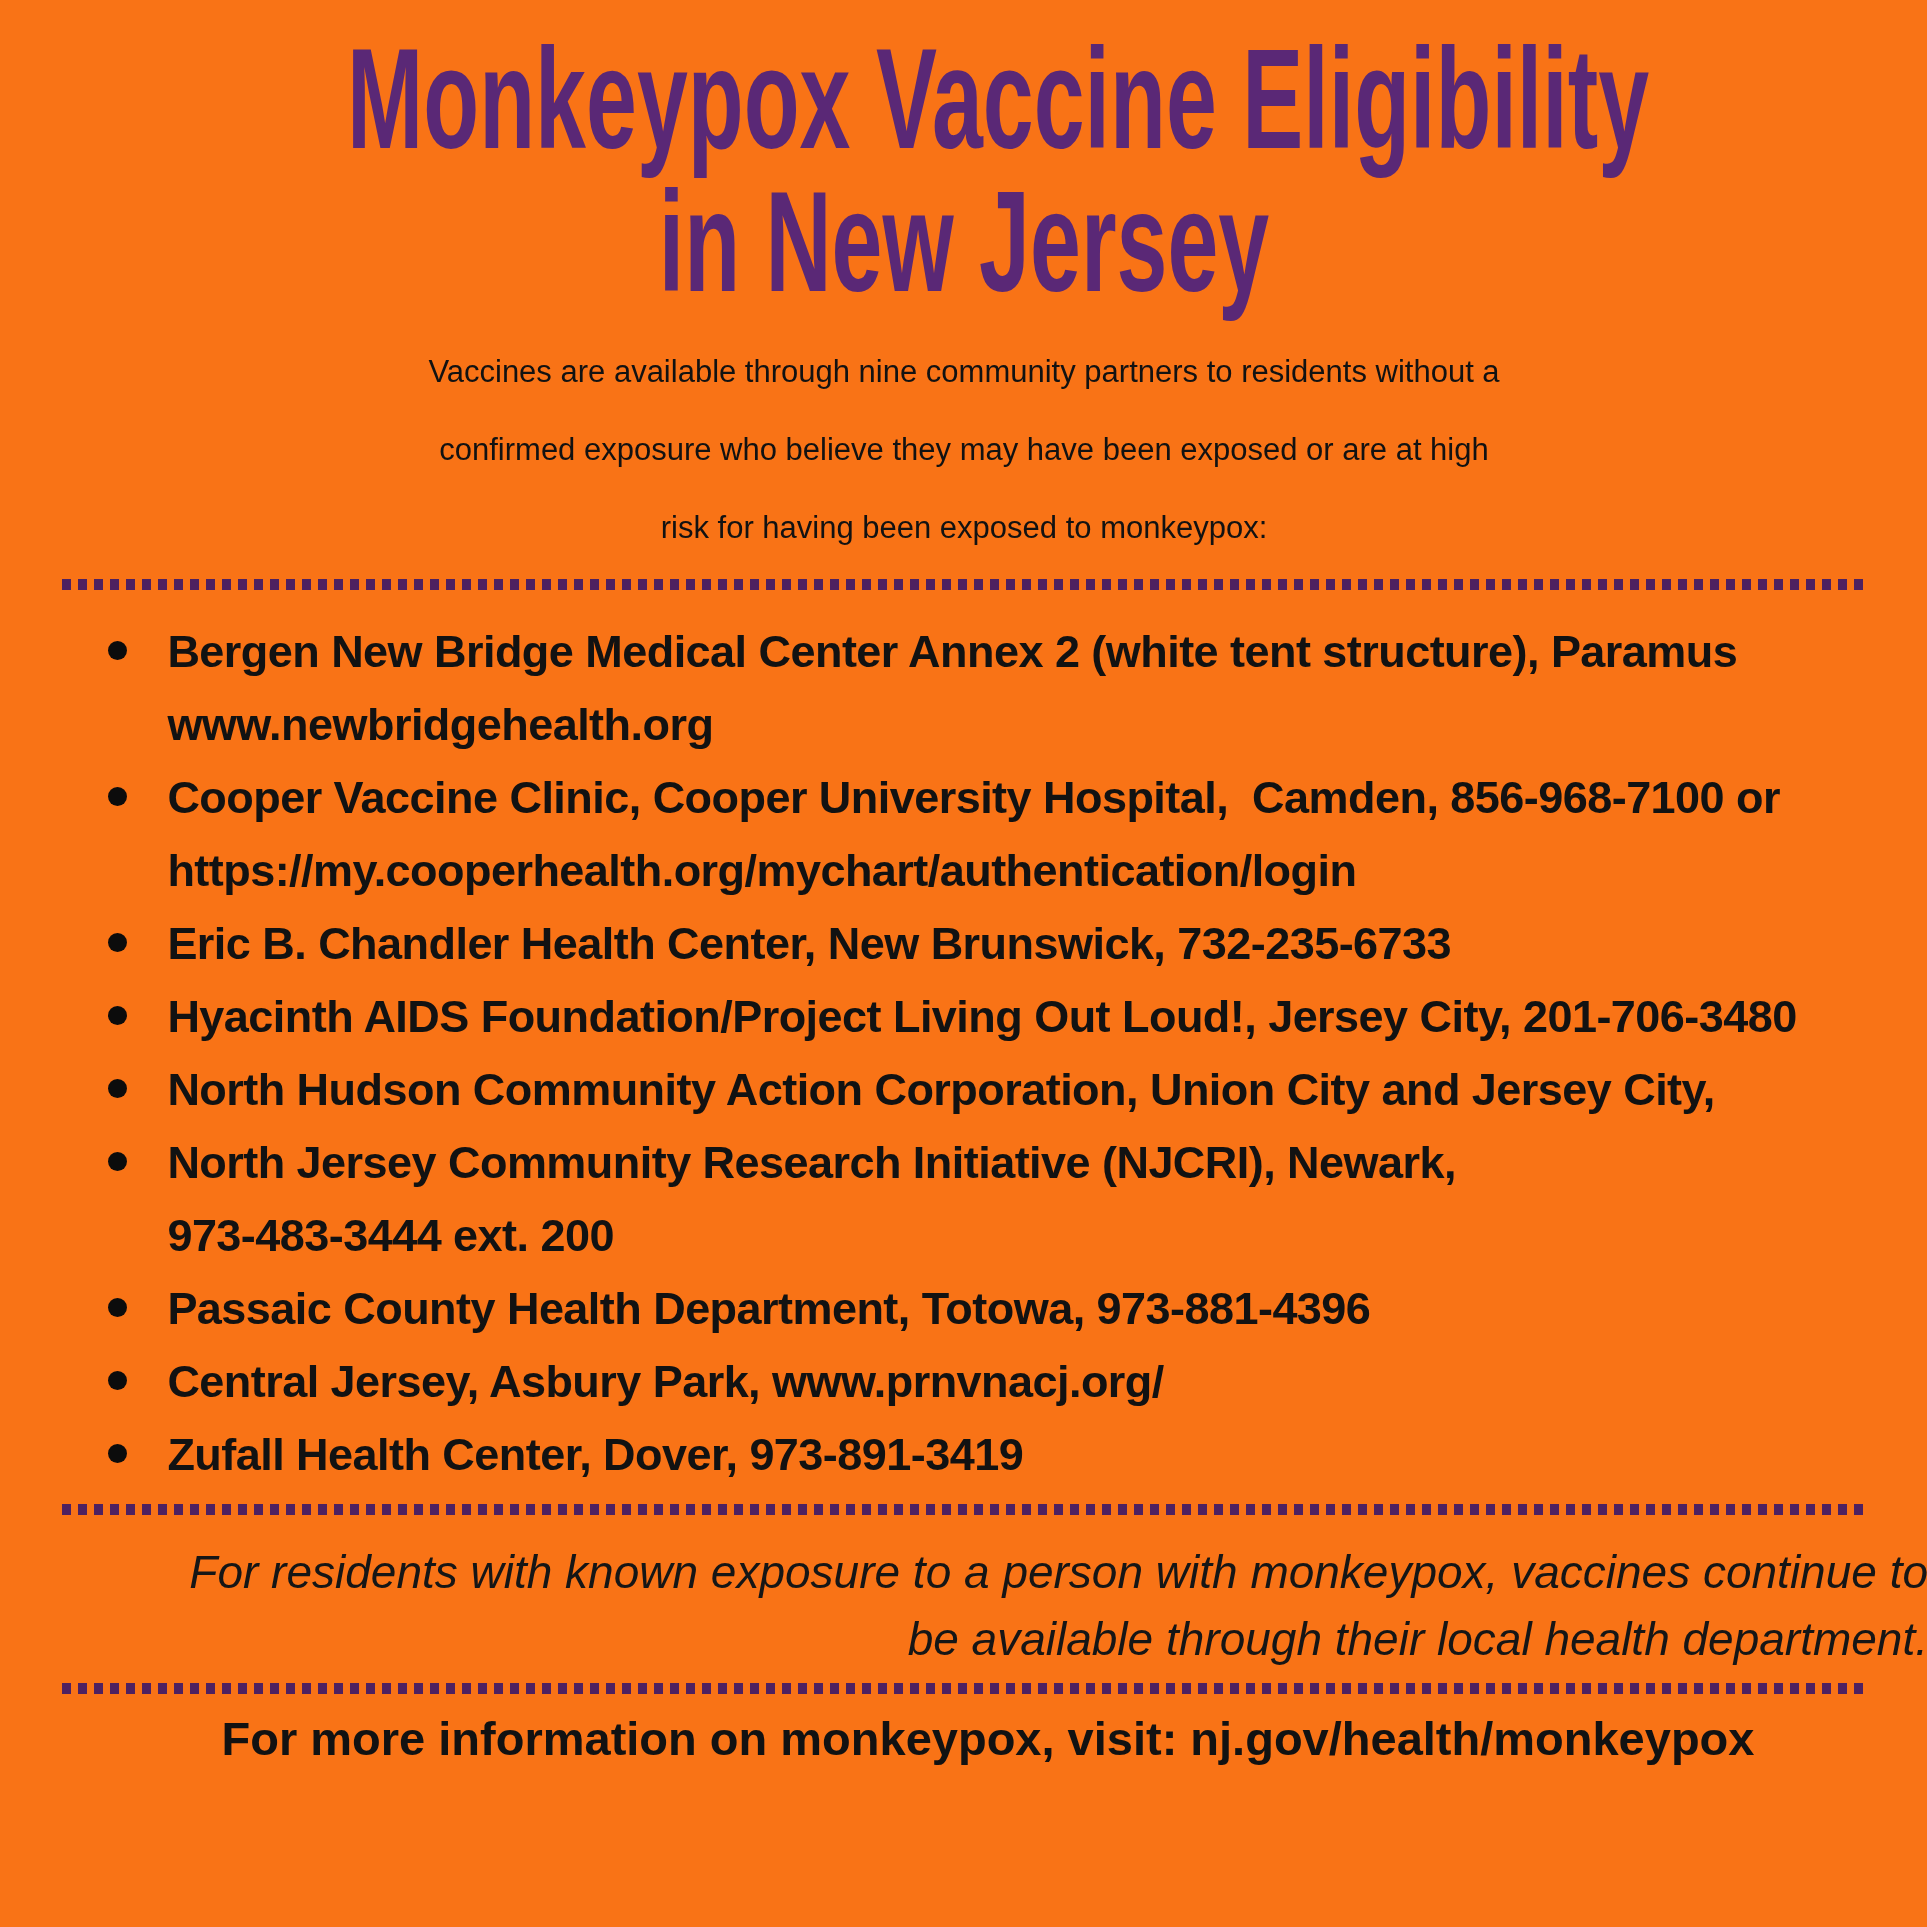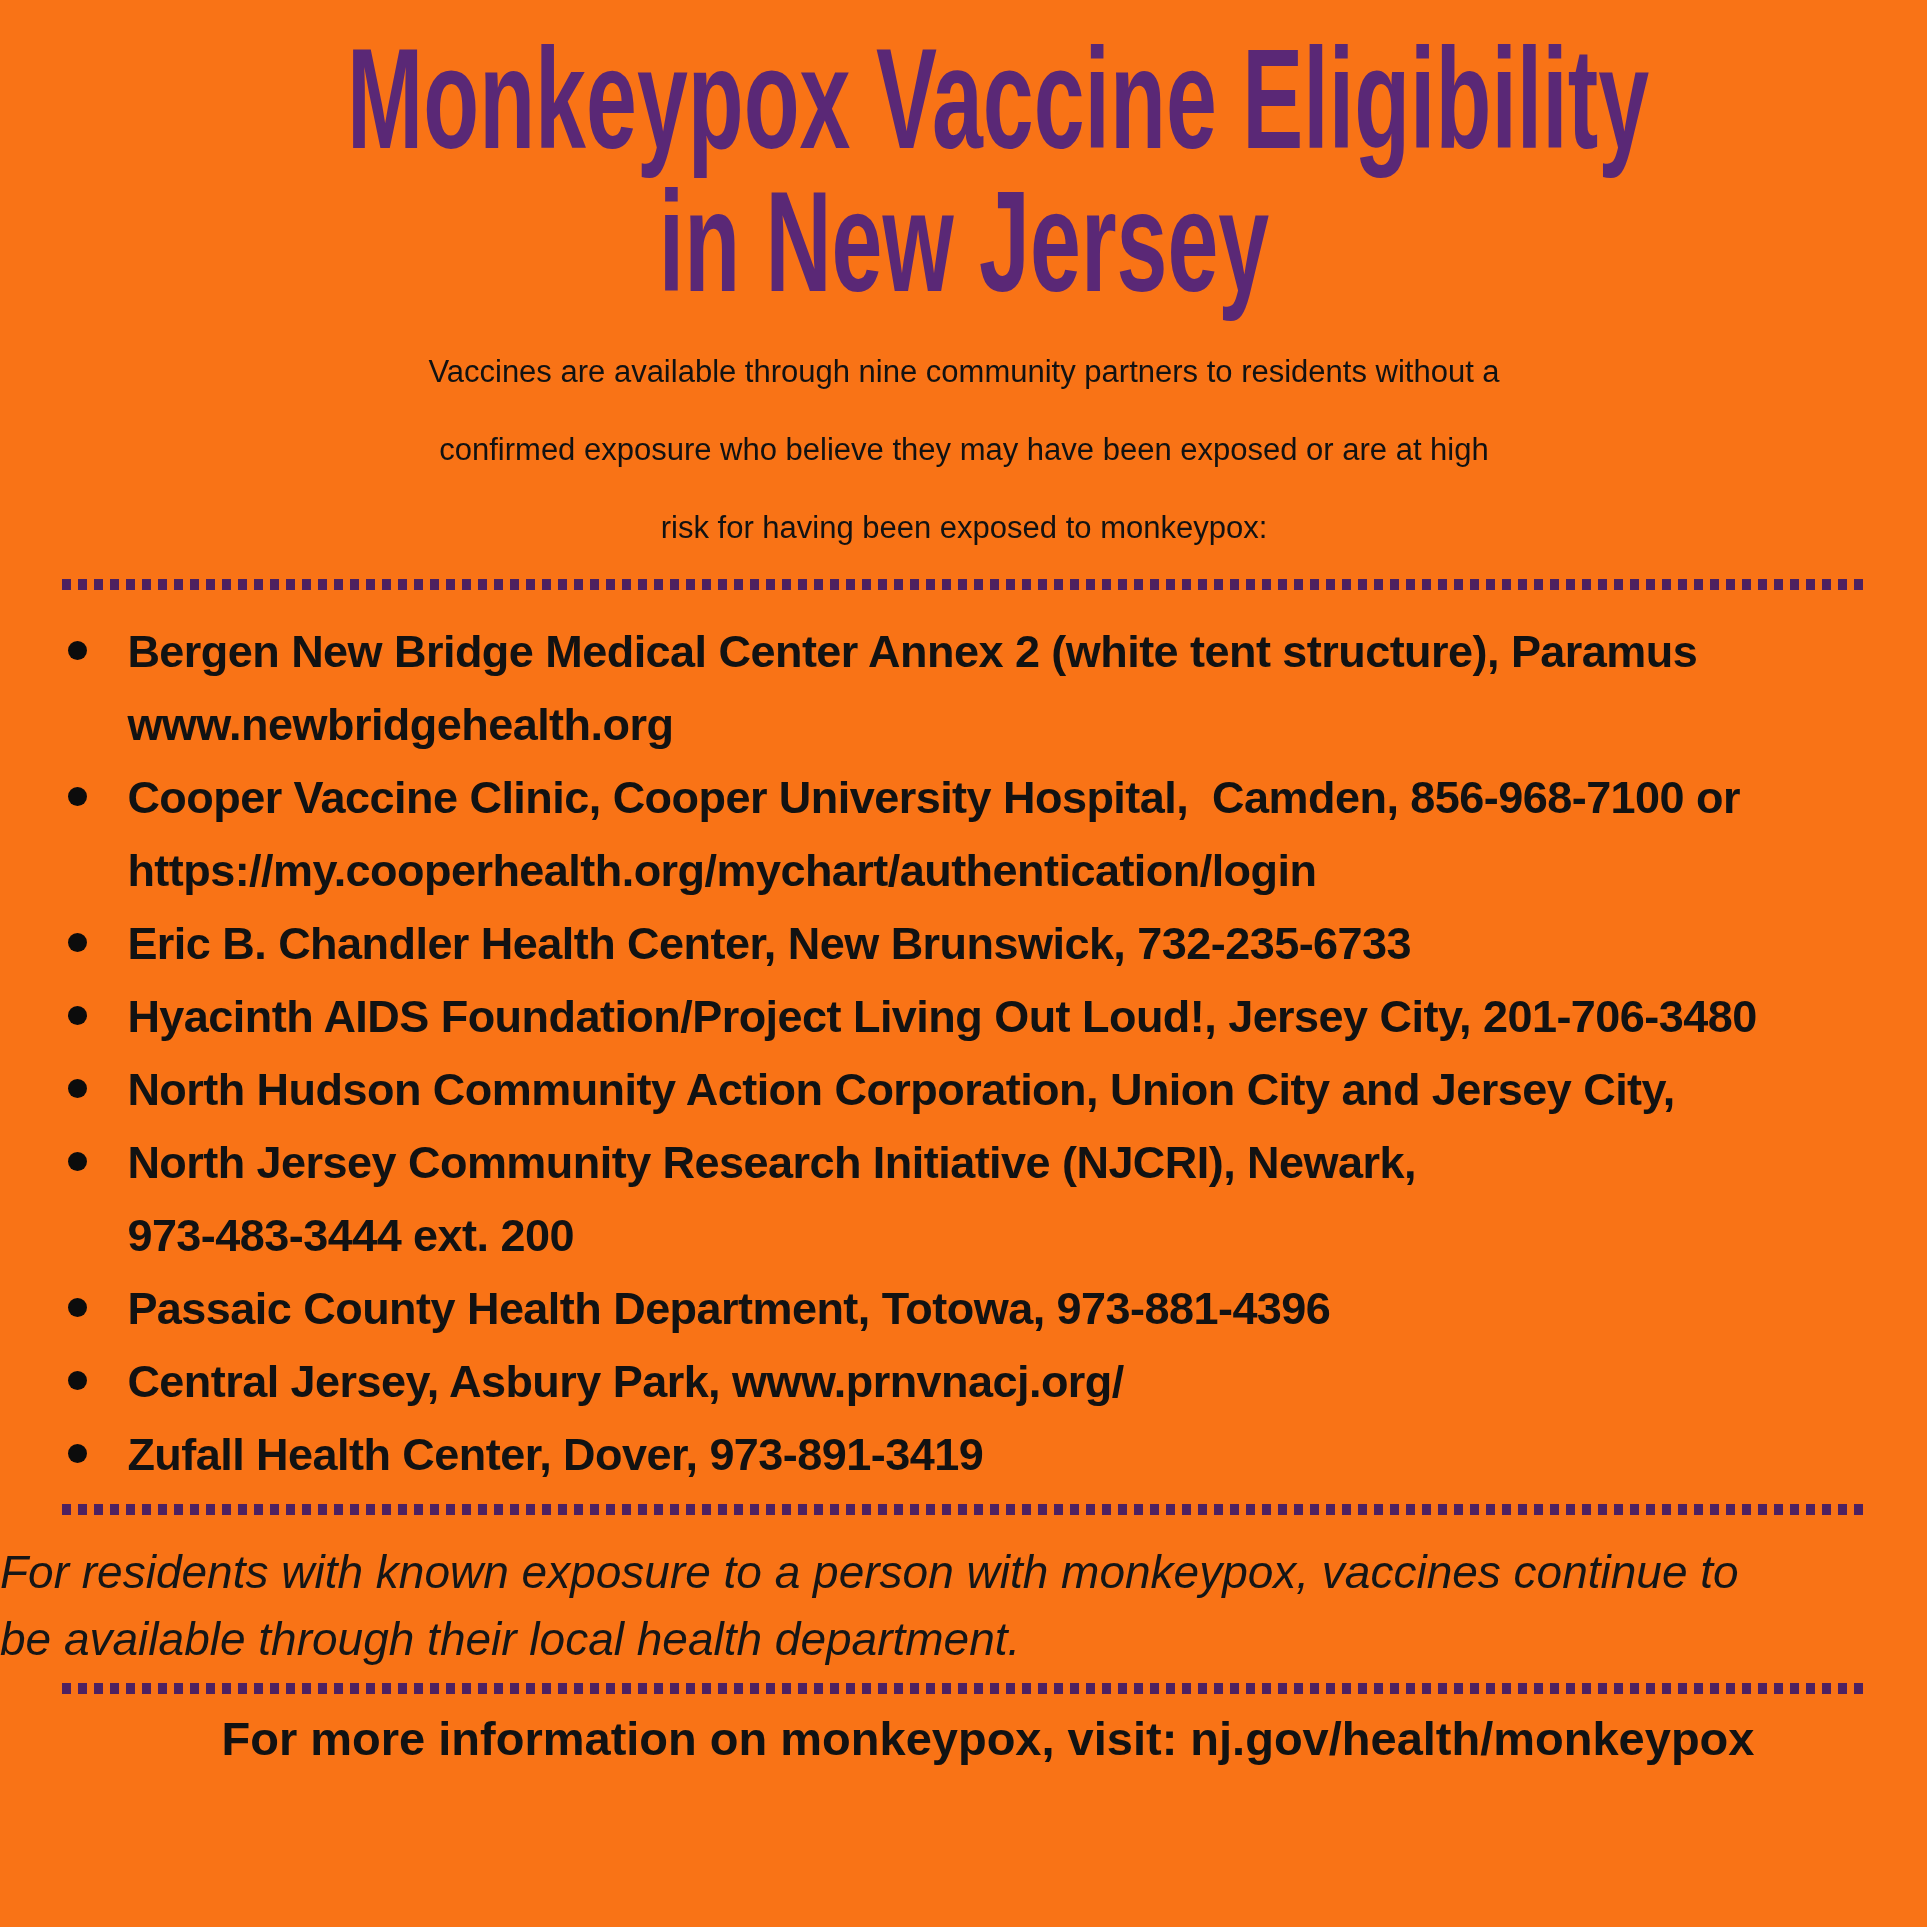--- a/index.html
+++ b/index.html
@@ -31,33 +31,33 @@
   .divider {
     height: 11px;
     margin-left: 62px;
     margin-right: 62px;
     background: repeating-linear-gradient(to right, var(--dot-purple, #4e2160) 0 9.3px, transparent 9.3px 16px);
   }
   .divider.top { margin-top: 11.8px; }
   .divider.mid { margin-top: 13.5px; }
   .divider.bot { margin-top: 10px; }
   
-  .partners { list-style: none; margin-top: 25px; padding-left: 68px; padding-right: 23.6px; }
+  .partners { list-style: none; margin-top: 25px; padding-left: 108px; padding-right: 23.6px; }
   .partner { display: flex; align-items: flex-start; }
   .bullet {
     flex: 0 0 19.4px;
     width: 19.4px; height: 19.4px;
     border-radius: 50%;
     background: #0c0c0c;
     margin-top: 26px;
   }
   .partner-body { margin-left: 40px; font-weight: 700; font-size: 45px; letter-spacing: -0.012em; }
   .pline { line-height: 73px; white-space: pre; }
   
-  .note { margin-top: 23.6px; text-align: left; font-style: italic; font-size: 46px; font-weight: 400; color: #161616; }
+  .note { margin-top: 23.6px; text-align: right; font-style: italic; font-size: 46px; font-weight: 400; color: #161616; }
   .note .line { line-height: 67px; white-space: pre; }
   
   .footer { margin-top: 18.6px; text-align: center; font-weight: 700; font-size: 47px; padding-left: 48px; }
   .footer-line { line-height: 54px; white-space: pre; }
 </style>
 </head>
 <body>
 
 <div class="page">
 

